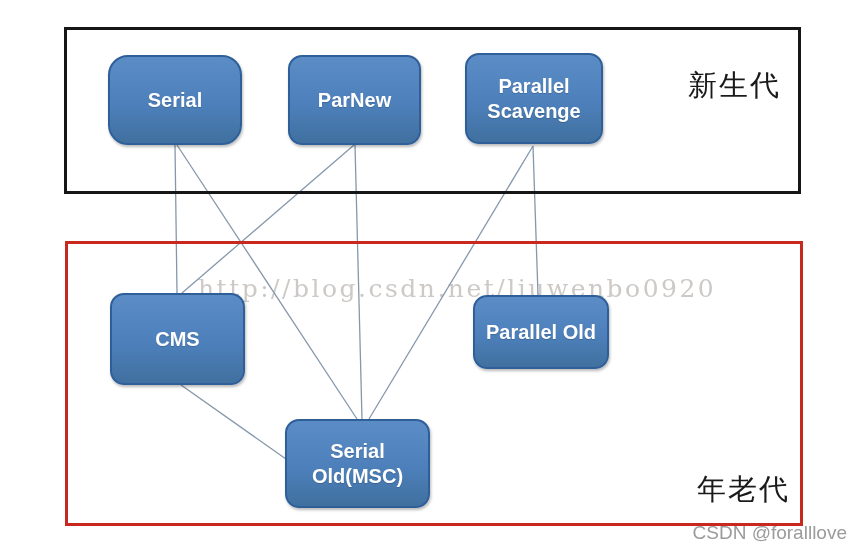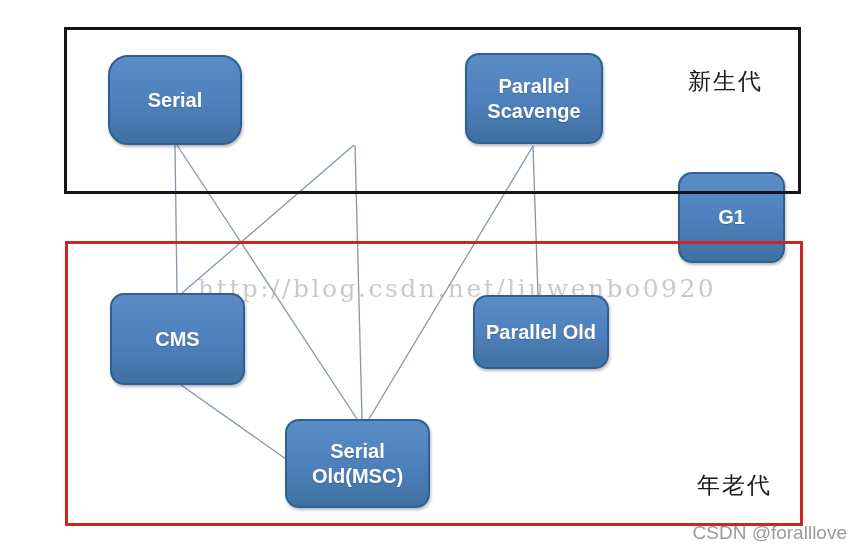--- a/index.html
+++ b/index.html
@@ -40,21 +40,21 @@
   .node-pscav    { left:465px; top:53px;  width:138px; height:91px; }
   .node-g1       { left:678px; top:172px; width:107px; height:91px; }
   .node-cms      { left:110px; top:293px; width:135px; height:92px; }
   .node-pold     { left:473px; top:295px; width:136px; height:74px; }
   .node-sold     { left:285px; top:419px; width:145px; height:89px; }
 
   .region { position:absolute; z-index:4; background:transparent; }
   .region-young { left:64px; top:27px;  width:737px; height:167px; border:3px solid var(--young-border); }
   .region-old   { left:65px; top:241px; width:738px; height:285px; border:3px solid var(--old-border); }
 
-  .region-label { position:absolute; z-index:5; color:var(--label); font-size:23px;
+  .region-label { position:absolute; z-index:5; color:var(--label); font-size:29px;
                   letter-spacing:2px; }
   .label-young { left:688px; top:66px; }
   .label-old   { left:697px; top:470px; }
 
   .wm-url {
     position:absolute; z-index:1; left:198px; top:274px;
     font-family:"DejaVu Serif", serif;
     font-size:25px; letter-spacing:2.5px; color:var(--wm-url); white-space:nowrap;
   }
   .wm-csdn {
@@ -75,25 +75,25 @@
     <line x1="354" y1="145" x2="182" y2="293"></line>
     <line x1="355" y1="145" x2="362" y2="419"></line>
     <line x1="533" y1="146" x2="369" y2="419"></line>
     <line x1="533" y1="146" x2="538" y2="295"></line>
     <line x1="181" y1="385" x2="286" y2="459"></line>
   </svg>
 
   <div class="node node-serial">
     <span>Serial</span>
   </div>
+  <div class="node node-parnew">
+    <span>ParNew</span>
+  </div>
   <div class="node node-pscav">
     <span>Parallel Scavenge</span>
-  </div>
-  <div class="node node-g1">
-    <span>G1</span>
   </div>
   <div class="node node-cms">
     <span>CMS</span>
   </div>
   <div class="node node-pold">
     <span>Parallel Old</span>
   </div>
   <div class="node node-sold">
     <span>Serial Old(MSC)</span>
   </div>

